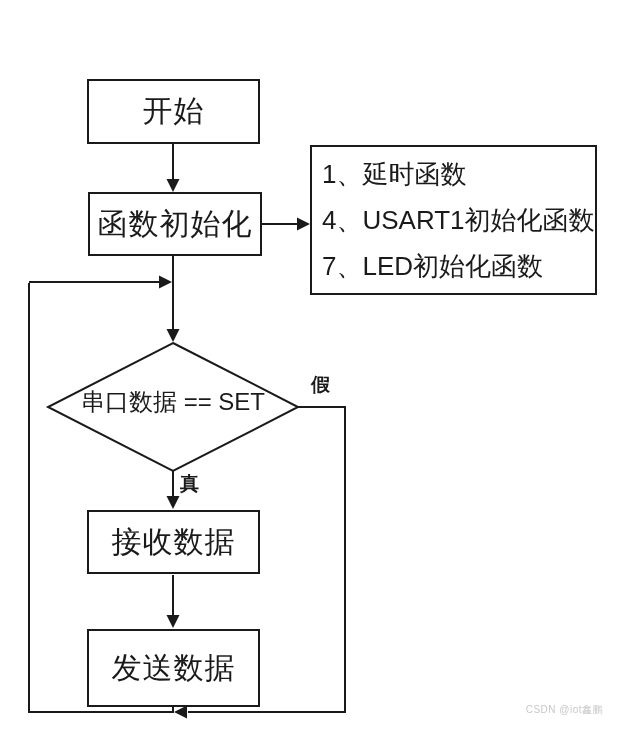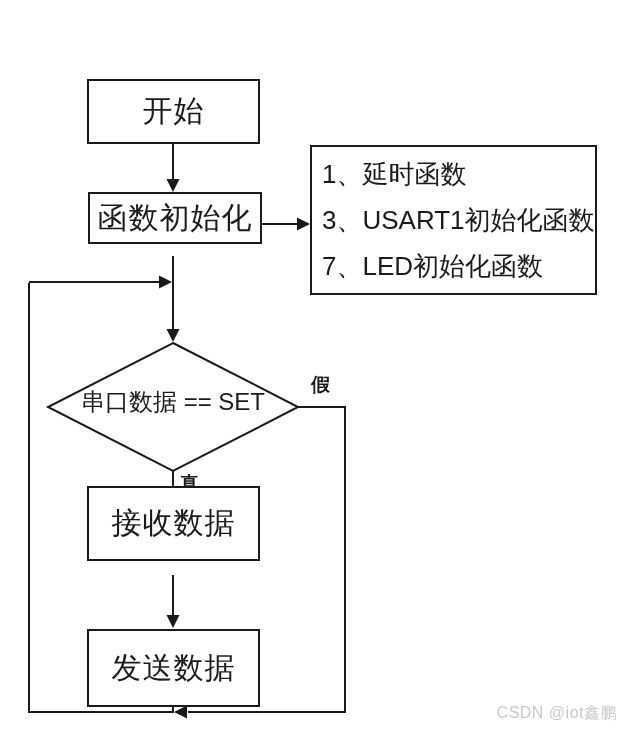--- a/index.html
+++ b/index.html
@@ -21,22 +21,22 @@
     position:absolute;
     box-sizing:border-box;
     border:2px solid var(--stroke);
     background:var(--box-fill);
     display:flex;align-items:center;justify-content:center;
     text-align:center;
     font-size:30px;
     letter-spacing:1px;
   }
   .box-start  {left:87px; top:39px;  width:173px;height:65px;margin-top:40px;}
-  .box-init   {left:88px; top:192px; width:174px;height:52px;}
-  .box-receive{left:87px; top:486px; width:173px;height:75px;}
+  .box-init   {left:88px; top:192px; width:174px;height:64px;}
+  .box-receive{left:87px; top:510px; width:173px;height:64px;}
   .box-send   {left:87px; top:629px; width:173px;height:78px;}
   .box-side{
     left:310px;top:145px;width:287px;height:150px;
     flex-direction:column;align-items:flex-start;justify-content:center;
     text-align:left;
     padding:4px 6px 4px 10px;
     font-size:26px;
     letter-spacing:0;
   }
   .box-side .note-line{display:block;line-height:46px;white-space:nowrap;}
@@ -49,22 +49,22 @@
   .edge-label{
     position:absolute;
     font-size:19px;
     font-weight:bold;
     letter-spacing:0;
   }
   .label-true {left:180px;top:471px;}
   .label-false{left:311px;top:372px;}
   .watermark{
     position:absolute;
-    right:4px;top:703px;
-    font-size:16px;
+    right:18px;top:703px;
+    font-size:10px;
     color:var(--wm-color);
     letter-spacing:0.5px;
   }
   svg line, svg polyline{stroke:var(--stroke);stroke-width:2;fill:none;}
   svg polygon.arrowhead{fill:var(--stroke);stroke:none;}
   svg polygon.diamond{fill:var(--box-fill);stroke:var(--stroke);stroke-width:2;}
 </style>
 </head>
 <body>
 
@@ -103,21 +103,21 @@
   <div class="node box-start">
     <span>开始</span>
   </div>
 
   <div class="node box-init">
     <span>函数初始化</span>
   </div>
 
   <div class="node box-side">
     <span class="note-line">1、延时函数</span>
-    <span class="note-line">3、USART1初始化函数</span>
+    <span class="note-line">4、USART1初始化函数</span>
     <span class="note-line">7、LED初始化函数</span>
   </div>
 
   <div class="decision-text">串口数据 == SET</div>
 
   <div class="edge-label label-true">真</div>
 
   <div class="edge-label label-false">假</div>
 
   <div class="node box-receive">

